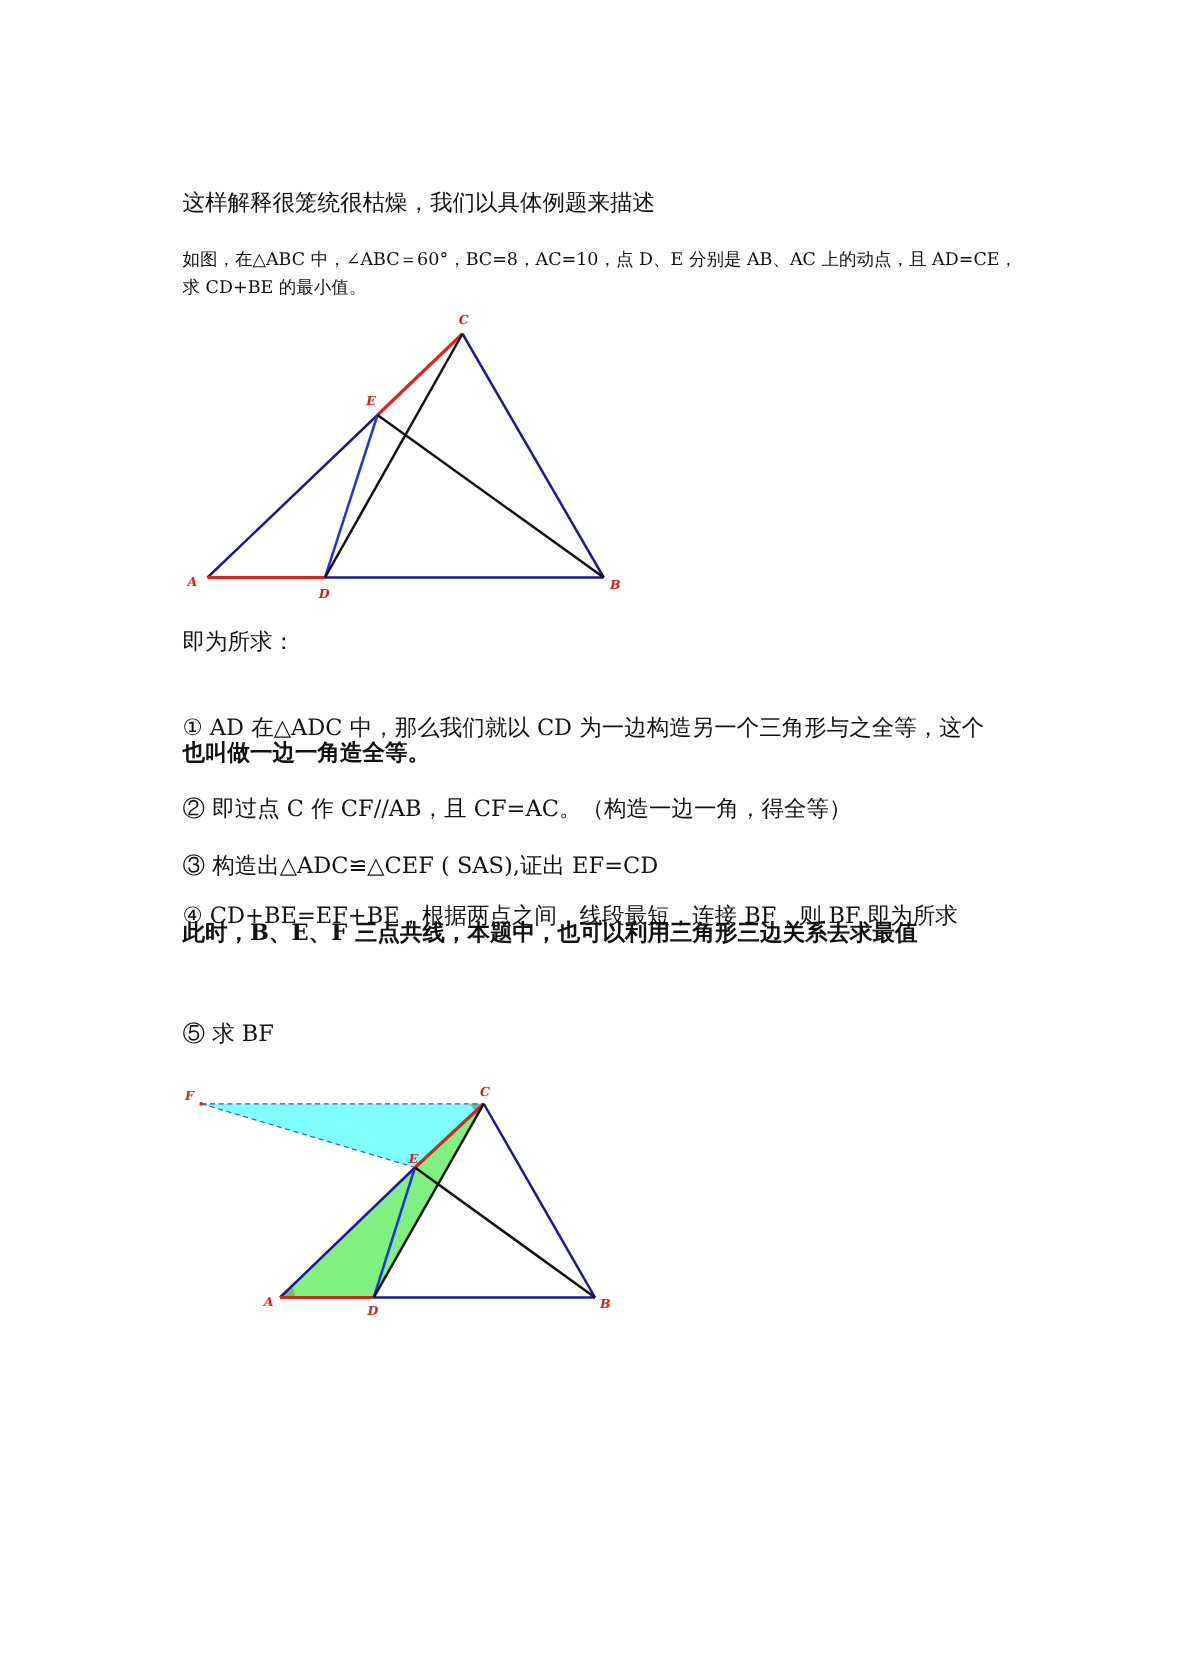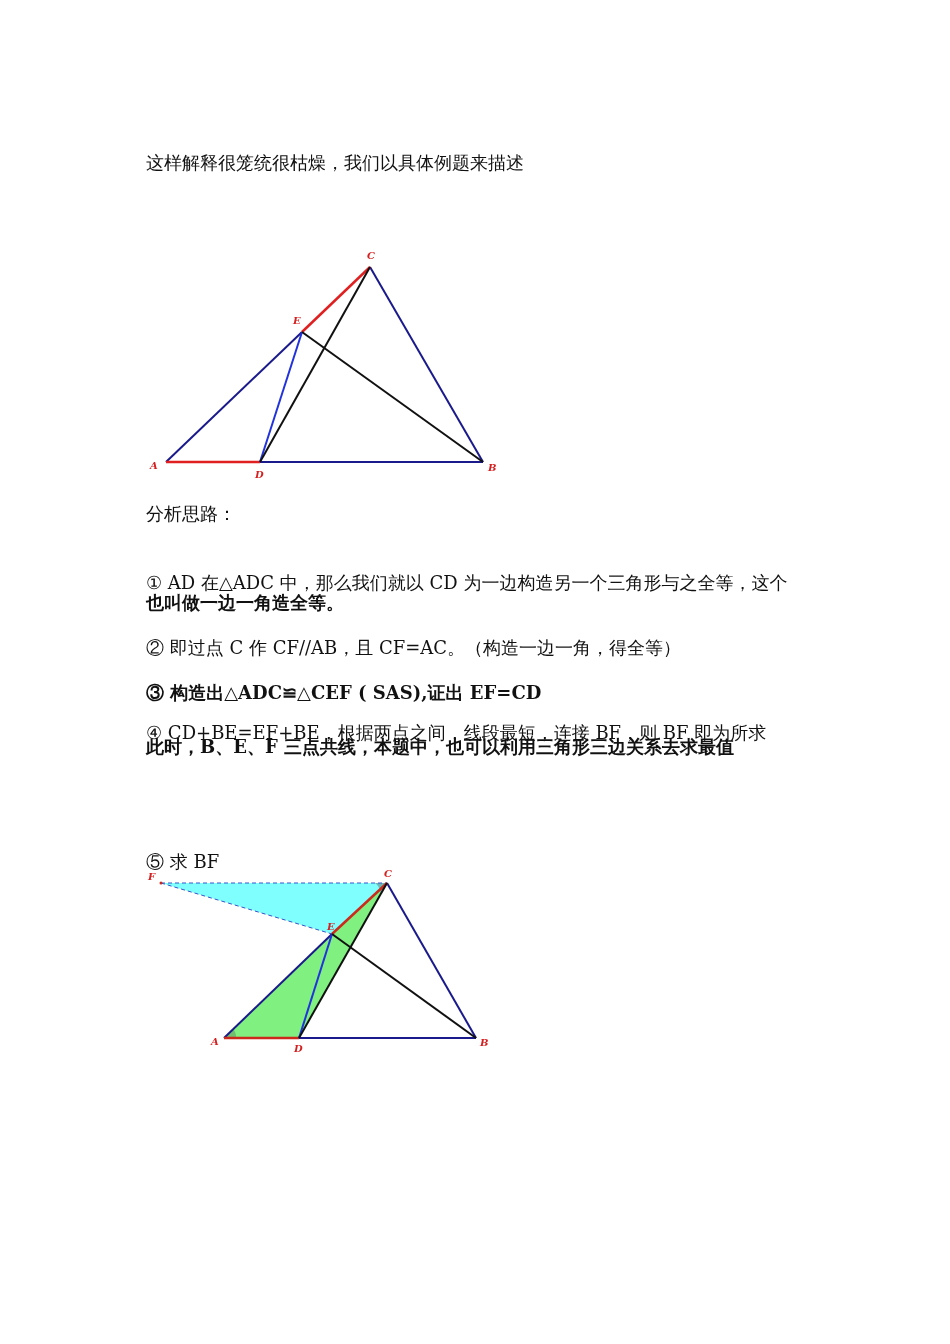--- a/index.html
+++ b/index.html
@@ -10,20 +10,22 @@
   .para2 span { display: block; white-space: nowrap; }
   svg { position: absolute; left: 0; top: 0; }
   .lbl { font-family: "DejaVu Serif", "Liberation Serif", serif; font-style: italic; font-weight: bold; font-size: 10px; fill: #d42020; }
 </style>
 </head>
 <body>
 
 <div class="line" style="top:152px;">这样解释很笼统很枯燥，我们以具体例题来描述</div>
 
 <div class="para2">
+  <span>如图，在△ABC 中，∠ABC＝60°，BC=8，AC=10，点 D、E 分别是 AB、AC 上的动点，且 AD=CE，</span>
+  <span>求 CD+BE 的最小值。</span>
 </div>
 
 <svg width="950" height="1344">
   <g>
     <line x1="166" y1="462" x2="302" y2="332" stroke="#1a1a8c" stroke-width="2"></line>
     <line x1="260" y1="462" x2="483" y2="462" stroke="#1a1a8c" stroke-width="2"></line>
     <line x1="483" y1="462" x2="370" y2="267" stroke="#1a1a8c" stroke-width="2"></line>
     <line x1="166" y1="462" x2="260" y2="462" stroke="#e02020" stroke-width="2.5"></line>
     <line x1="302" y1="332" x2="370" y2="267" stroke="#e02020" stroke-width="2.5"></line>
     <line x1="260" y1="462" x2="302" y2="332" stroke="#2233dd" stroke-width="2"></line>
@@ -54,20 +56,20 @@
     <circle cx="161" cy="883" r="1.5" fill="#cc2a1a"></circle>
     <text class="lbl" x="148" y="880">F</text>
     <text class="lbl" x="384" y="877">C</text>
     <text class="lbl" x="327" y="930">E</text>
     <text class="lbl" x="211" y="1045">A</text>
     <text class="lbl" x="294" y="1052">D</text>
     <text class="lbl" x="480" y="1046">B</text>
   </g>
 </svg>
 
-<div class="line" style="top:503px;">分析思路：</div>
+<div class="line" style="top:503px;">即为所求：</div>
 <div class="line" style="top:547px;margin-top:25px;">① AD 在△ADC 中，那么我们就以 CD 为一边构造另一个三角形与之全等，这个</div>
 <div class="line" style="top:592px;font-weight:bold;">也叫做一边一角造全等。</div>
 <div class="line" style="top:637px;">② 即过点 C 作 CF//AB，且 CF=AC。（构造一边一角，得全等）</div>
-<div class="line" style="top:682px;font-weight:bold;">③ 构造出△ADC≌△CEF ( SAS),证出 EF=CD</div>
+<div class="line" style="top:682px;">③ 构造出△ADC≌△CEF ( SAS),证出 EF=CD</div>
 <div class="line" style="top:722px;">④ CD+BE=EF+BE，根据两点之间，线段最短，连接 BF，则 BF 即为所求</div>
 <div class="line" style="top:736px;font-weight:bold;">此时，B、E、F 三点共线，本题中，也可以利用三角形三边关系去求最值</div>
-<div class="line" style="top:851px;">⑤ 求 BF</div>
+<div class="line" style="top:817px;">⑤ 求 BF</div>
 
 </body></html>

